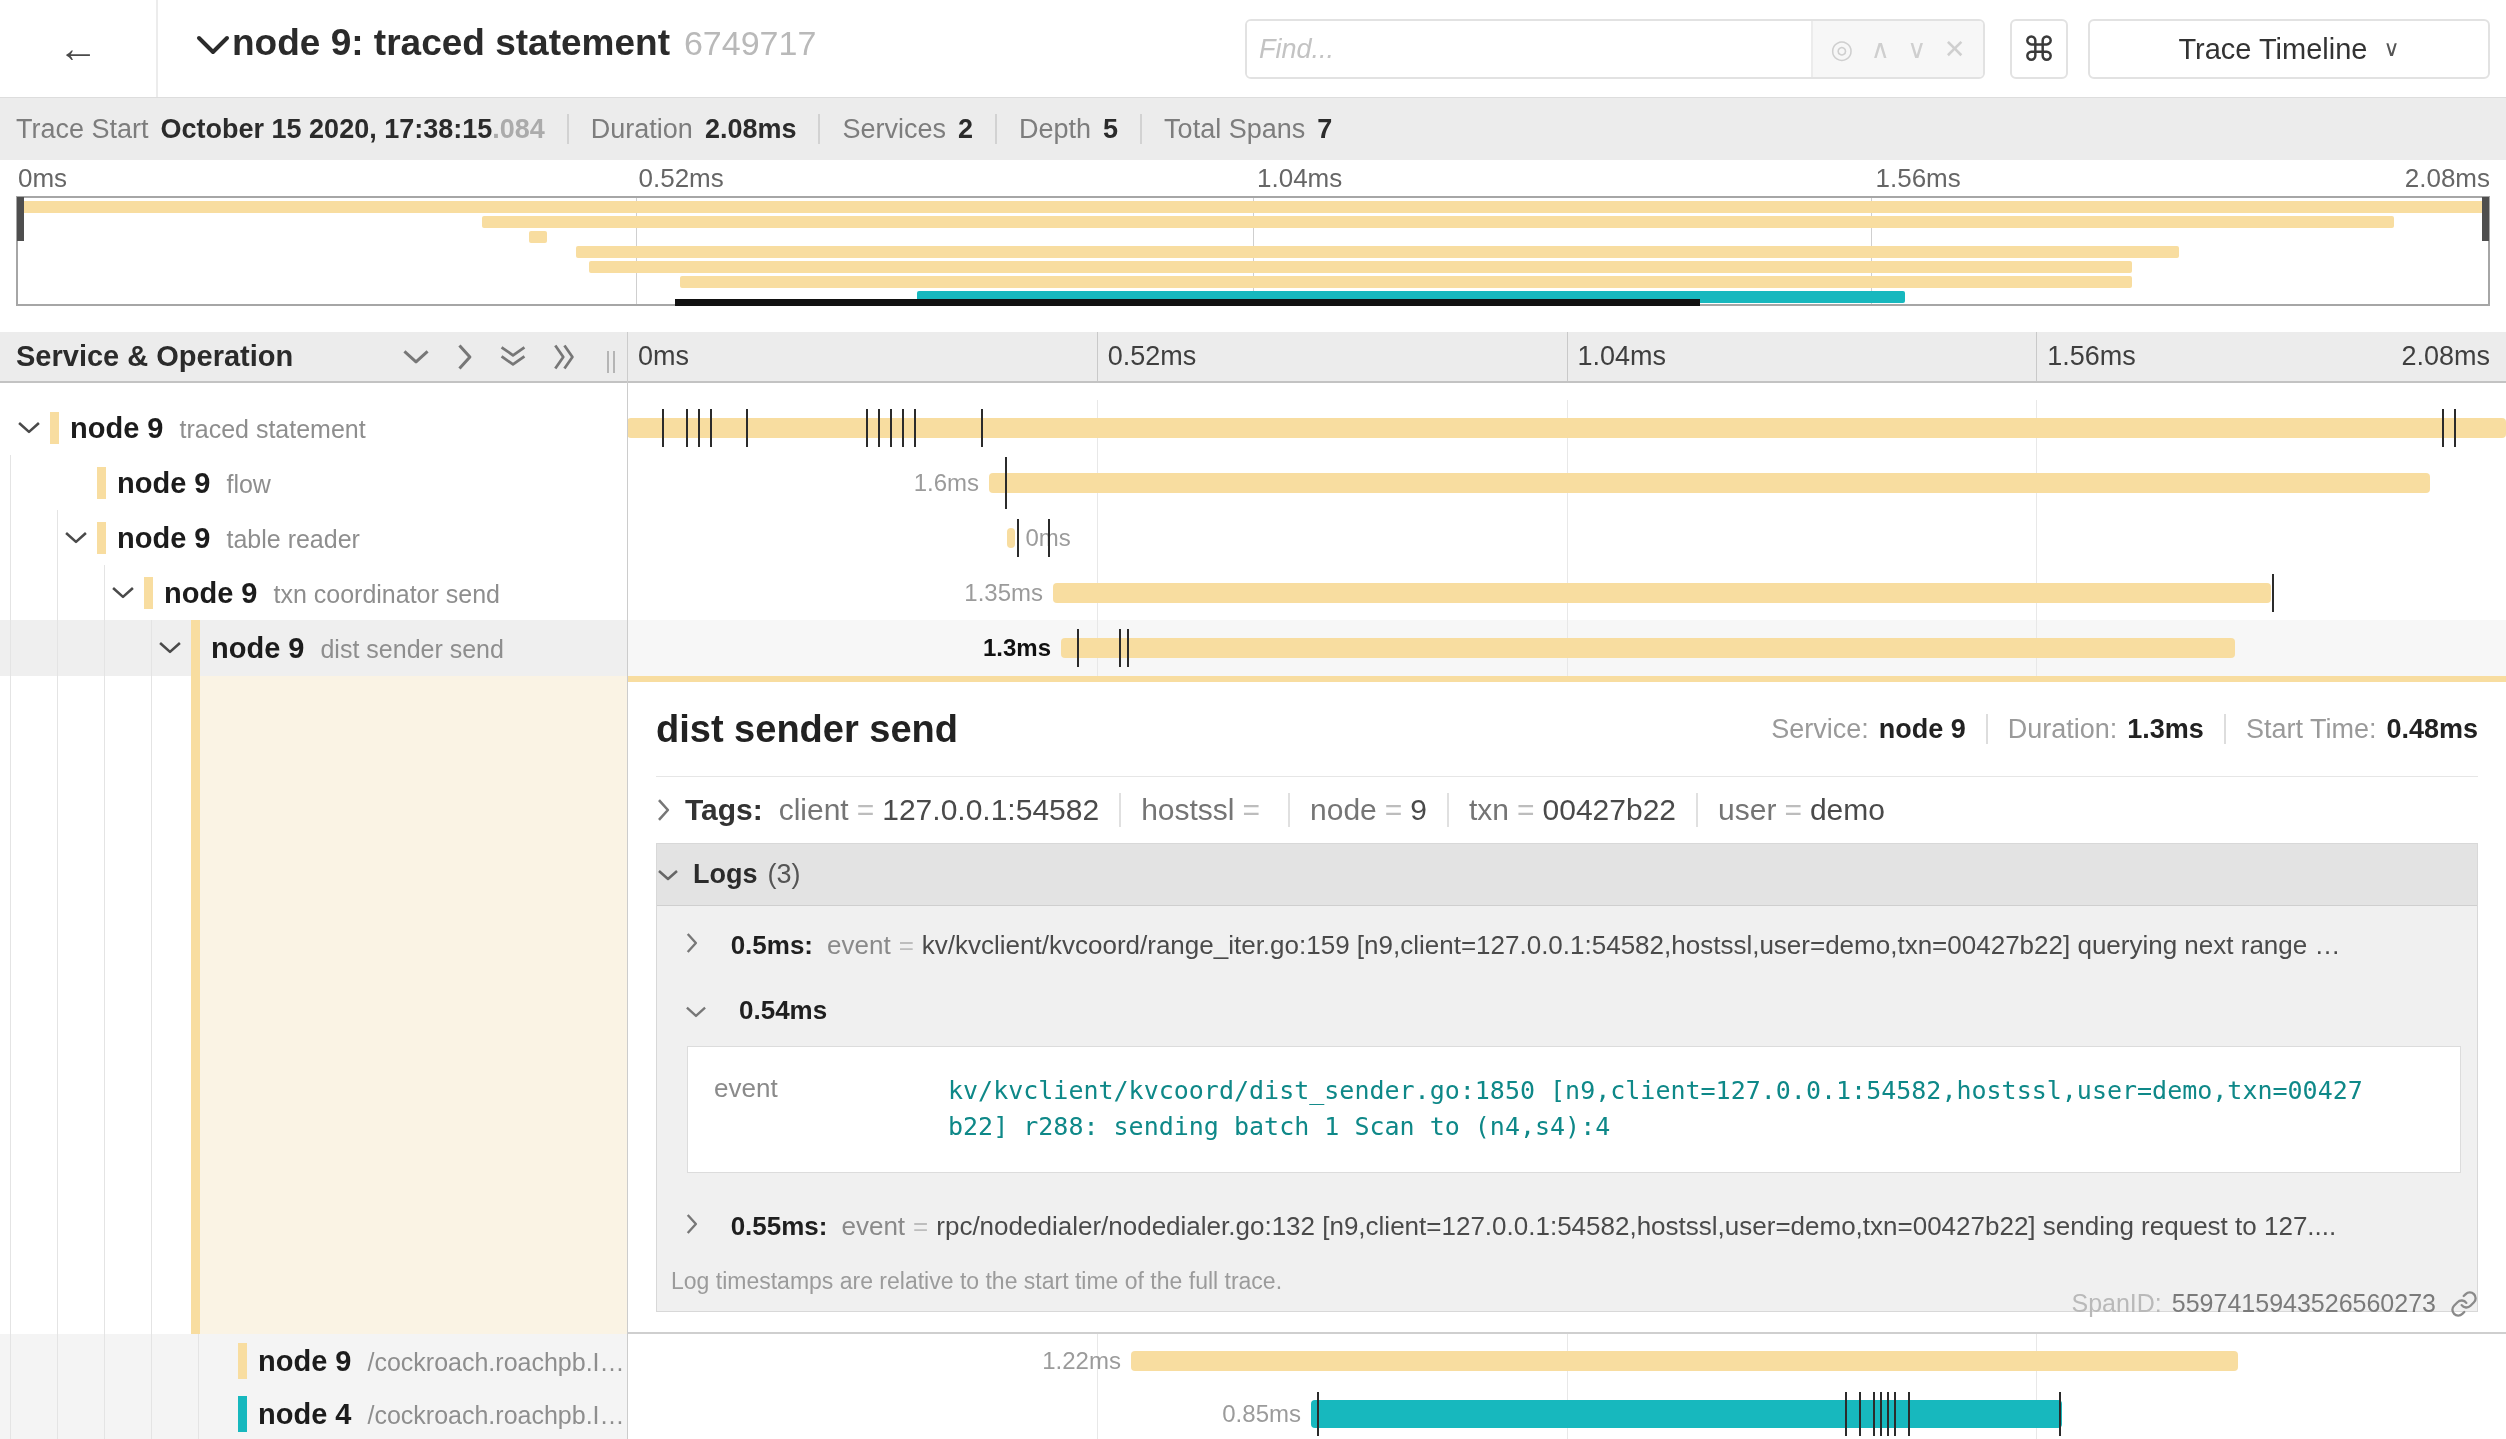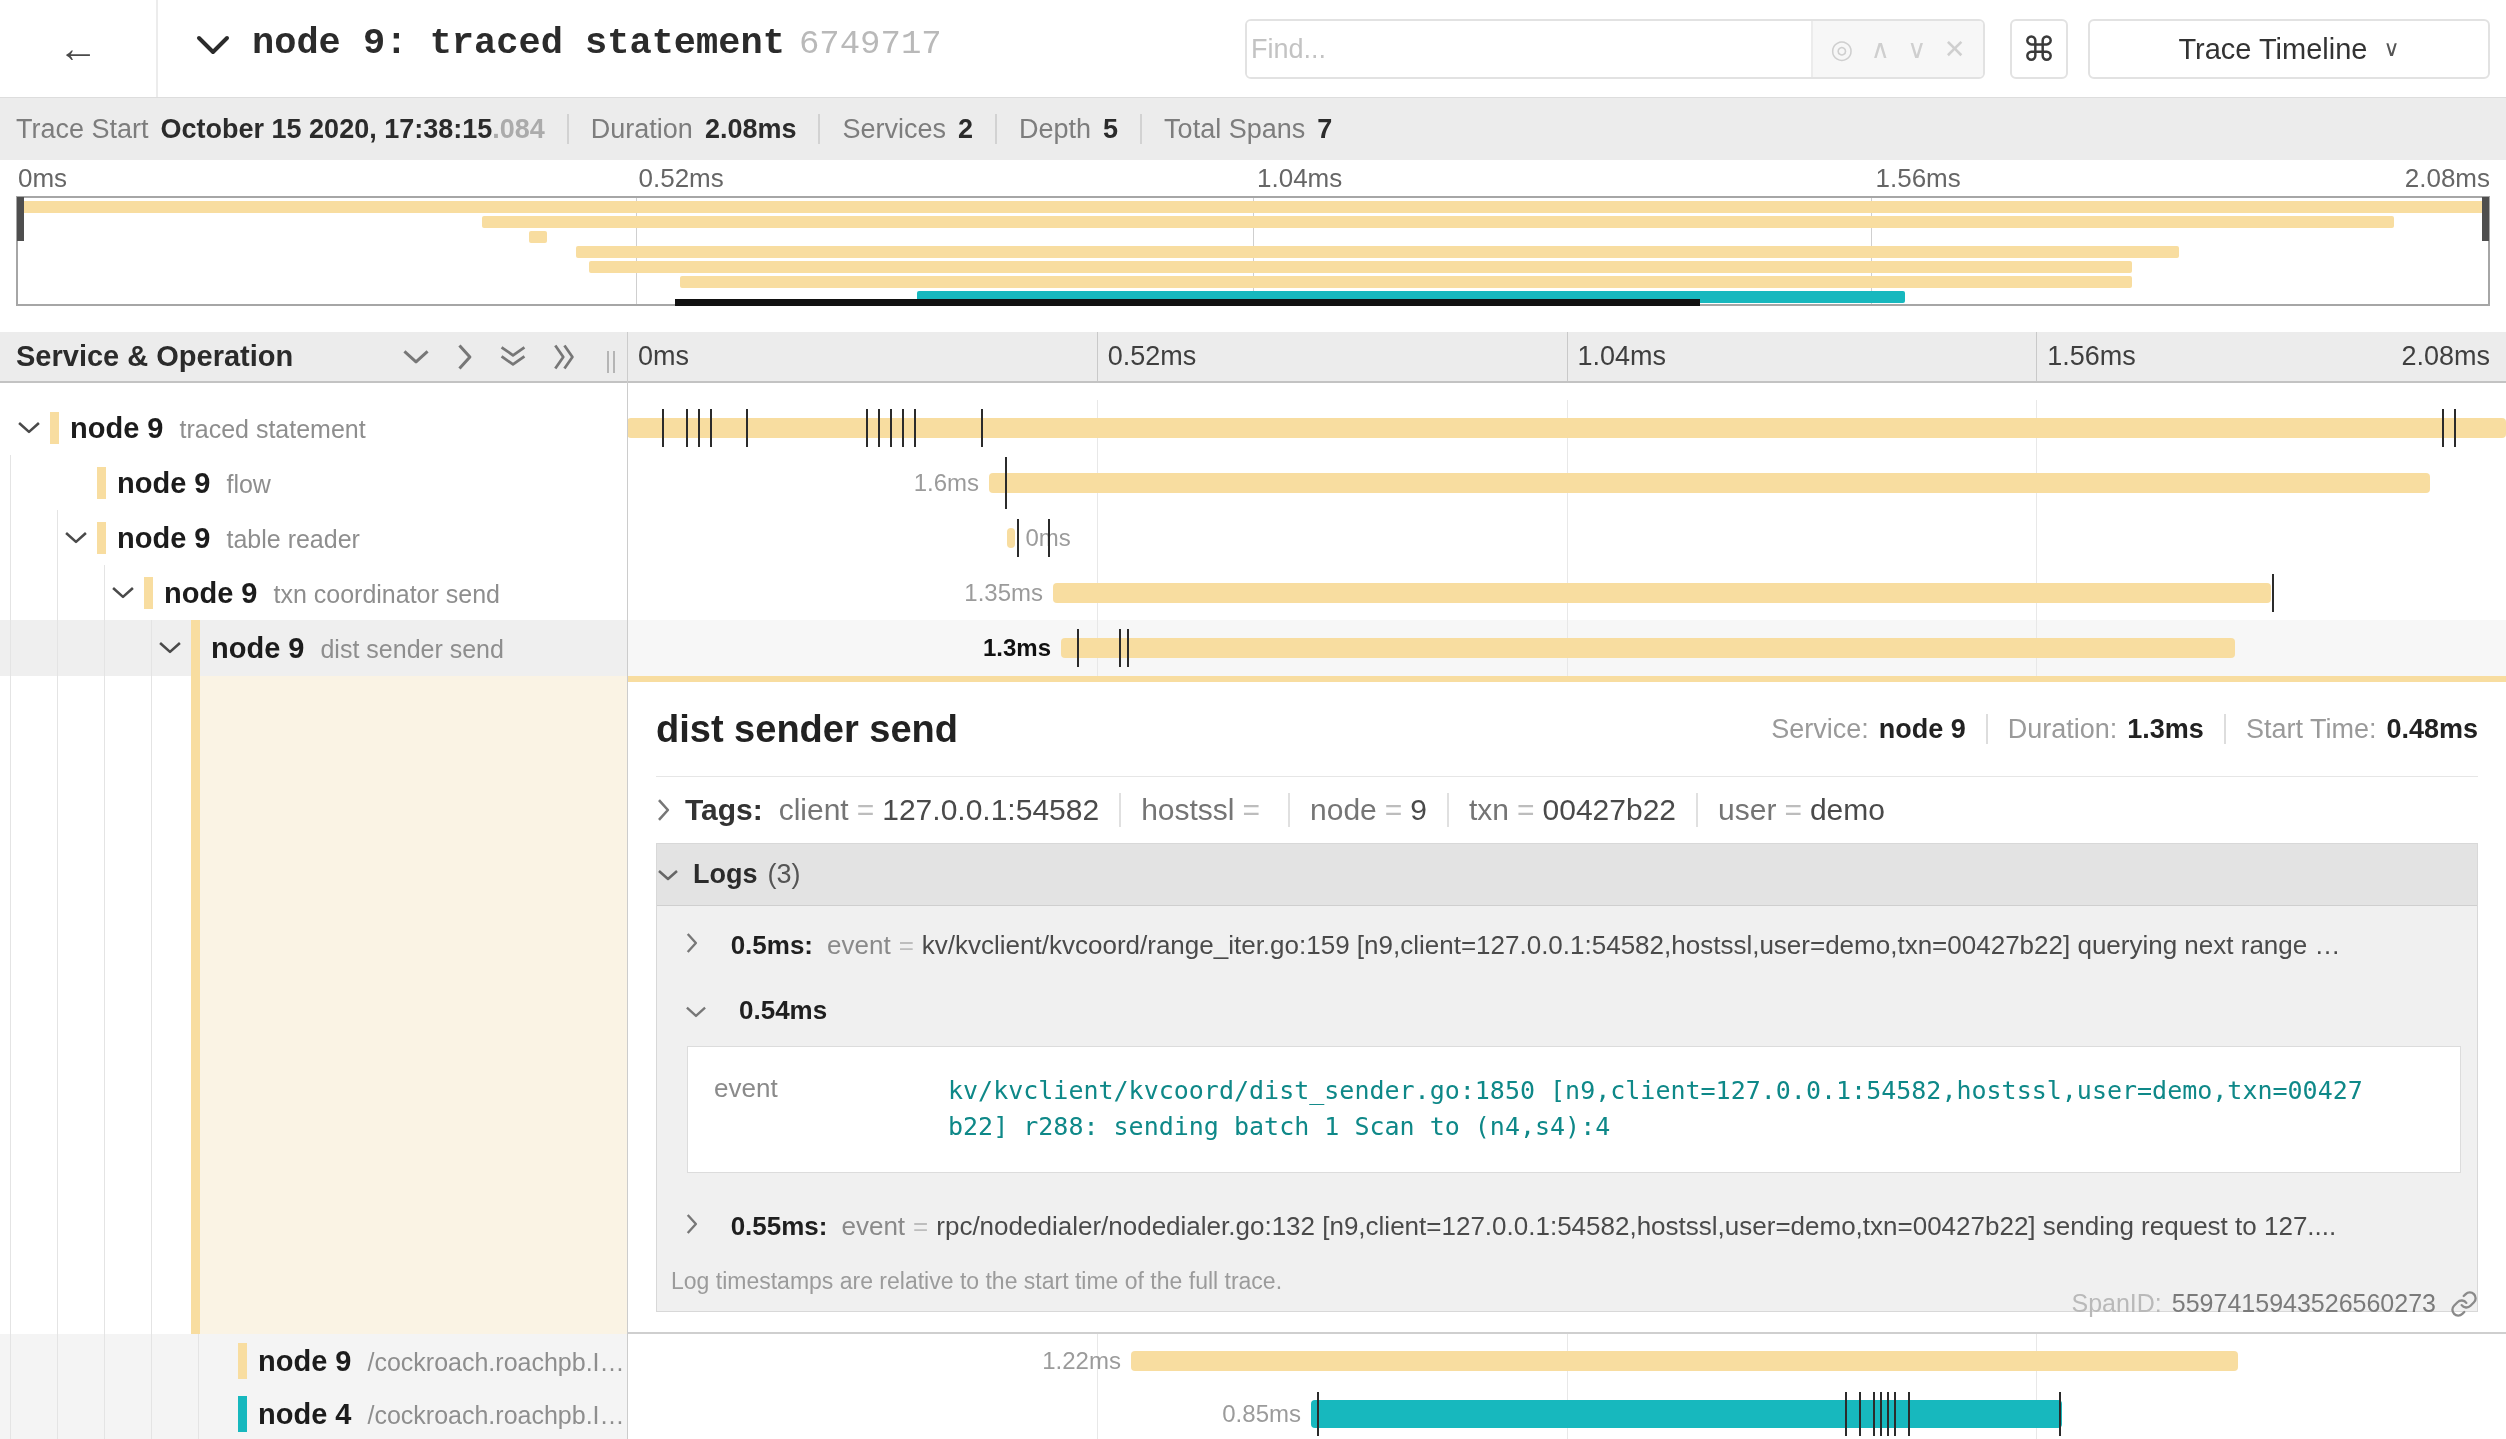--- a/index.html
+++ b/index.html
@@ -6,26 +6,26 @@
   html,body { width:2506px; height:1439px; }
   body {
     position:relative; overflow:hidden; background:#fff;
     font-family:"Liberation Sans", sans-serif; color:#222;
   }
   
   .top-header { position:absolute; left:0; top:0; width:2506px; height:97px; background:#fff; }
   .back-btn { position:absolute; left:0; top:0; width:158px; height:97px; border-right:2px solid #ececec;
               display:flex; align-items:center; justify-content:center; font-size:40px; color:#4a4a4a; cursor:pointer; }
   .title-chevron { position:absolute; left:196px; top:34px; }
-  .trace-title { position:absolute; left:252px; top:22px; font-size:37px; font-weight:bold; color:#2b2b2b; white-space:nowrap;font-family:Liberation Mono, monospace; }
+  .trace-title { position:absolute; left:232px; top:22px; font-size:37px; font-weight:bold; color:#2b2b2b; white-space:nowrap; }
   .trace-id { font-weight:500; color:#b9b9b9; margin-left:14px; font-size:34px; }
   .find-wrap { position:absolute; left:1245px; top:19px; width:740px; height:60px; display:flex;
                border:2px solid #e2e2e2; border-radius:6px; overflow:hidden; background:#fff; }
-  .find-input { flex:1; border:none; outline:none; font-size:27px; padding:0 4px; color:#444;
-                font-family:"Liberation Sans", sans-serif; }
+  .find-input { flex:1; border:none; outline:none; font-size:27px; padding:0 12px; color:#444;
+                font-family:"Liberation Sans", sans-serif;font-style:italic; }
   .find-input::placeholder { color:#c3c3c3; }
   .find-suffix { width:172px; background:#f7f7f7; border-left:2px solid #ececec; display:flex;
                  align-items:center; justify-content:space-evenly; color:#cfcfcf; font-size:26px; }
   .find-suffix span { cursor:pointer; }
   .kbd-btn { position:absolute; left:2010px; top:19px; width:58px; height:60px; border:2px solid #e2e2e2;
              border-radius:6px; display:flex; align-items:center; justify-content:center; font-size:34px; color:#3a3a3a; cursor:pointer; }
   .view-btn { position:absolute; left:2088px; top:19px; width:402px; height:60px; border:2px solid #e2e2e2;
               border-radius:6px; display:flex; align-items:center; justify-content:center; gap:16px;
               font-size:29px; color:#333; cursor:pointer; background:#fff; }
   .view-btn .caret { font-size:22px; color:#555; }

